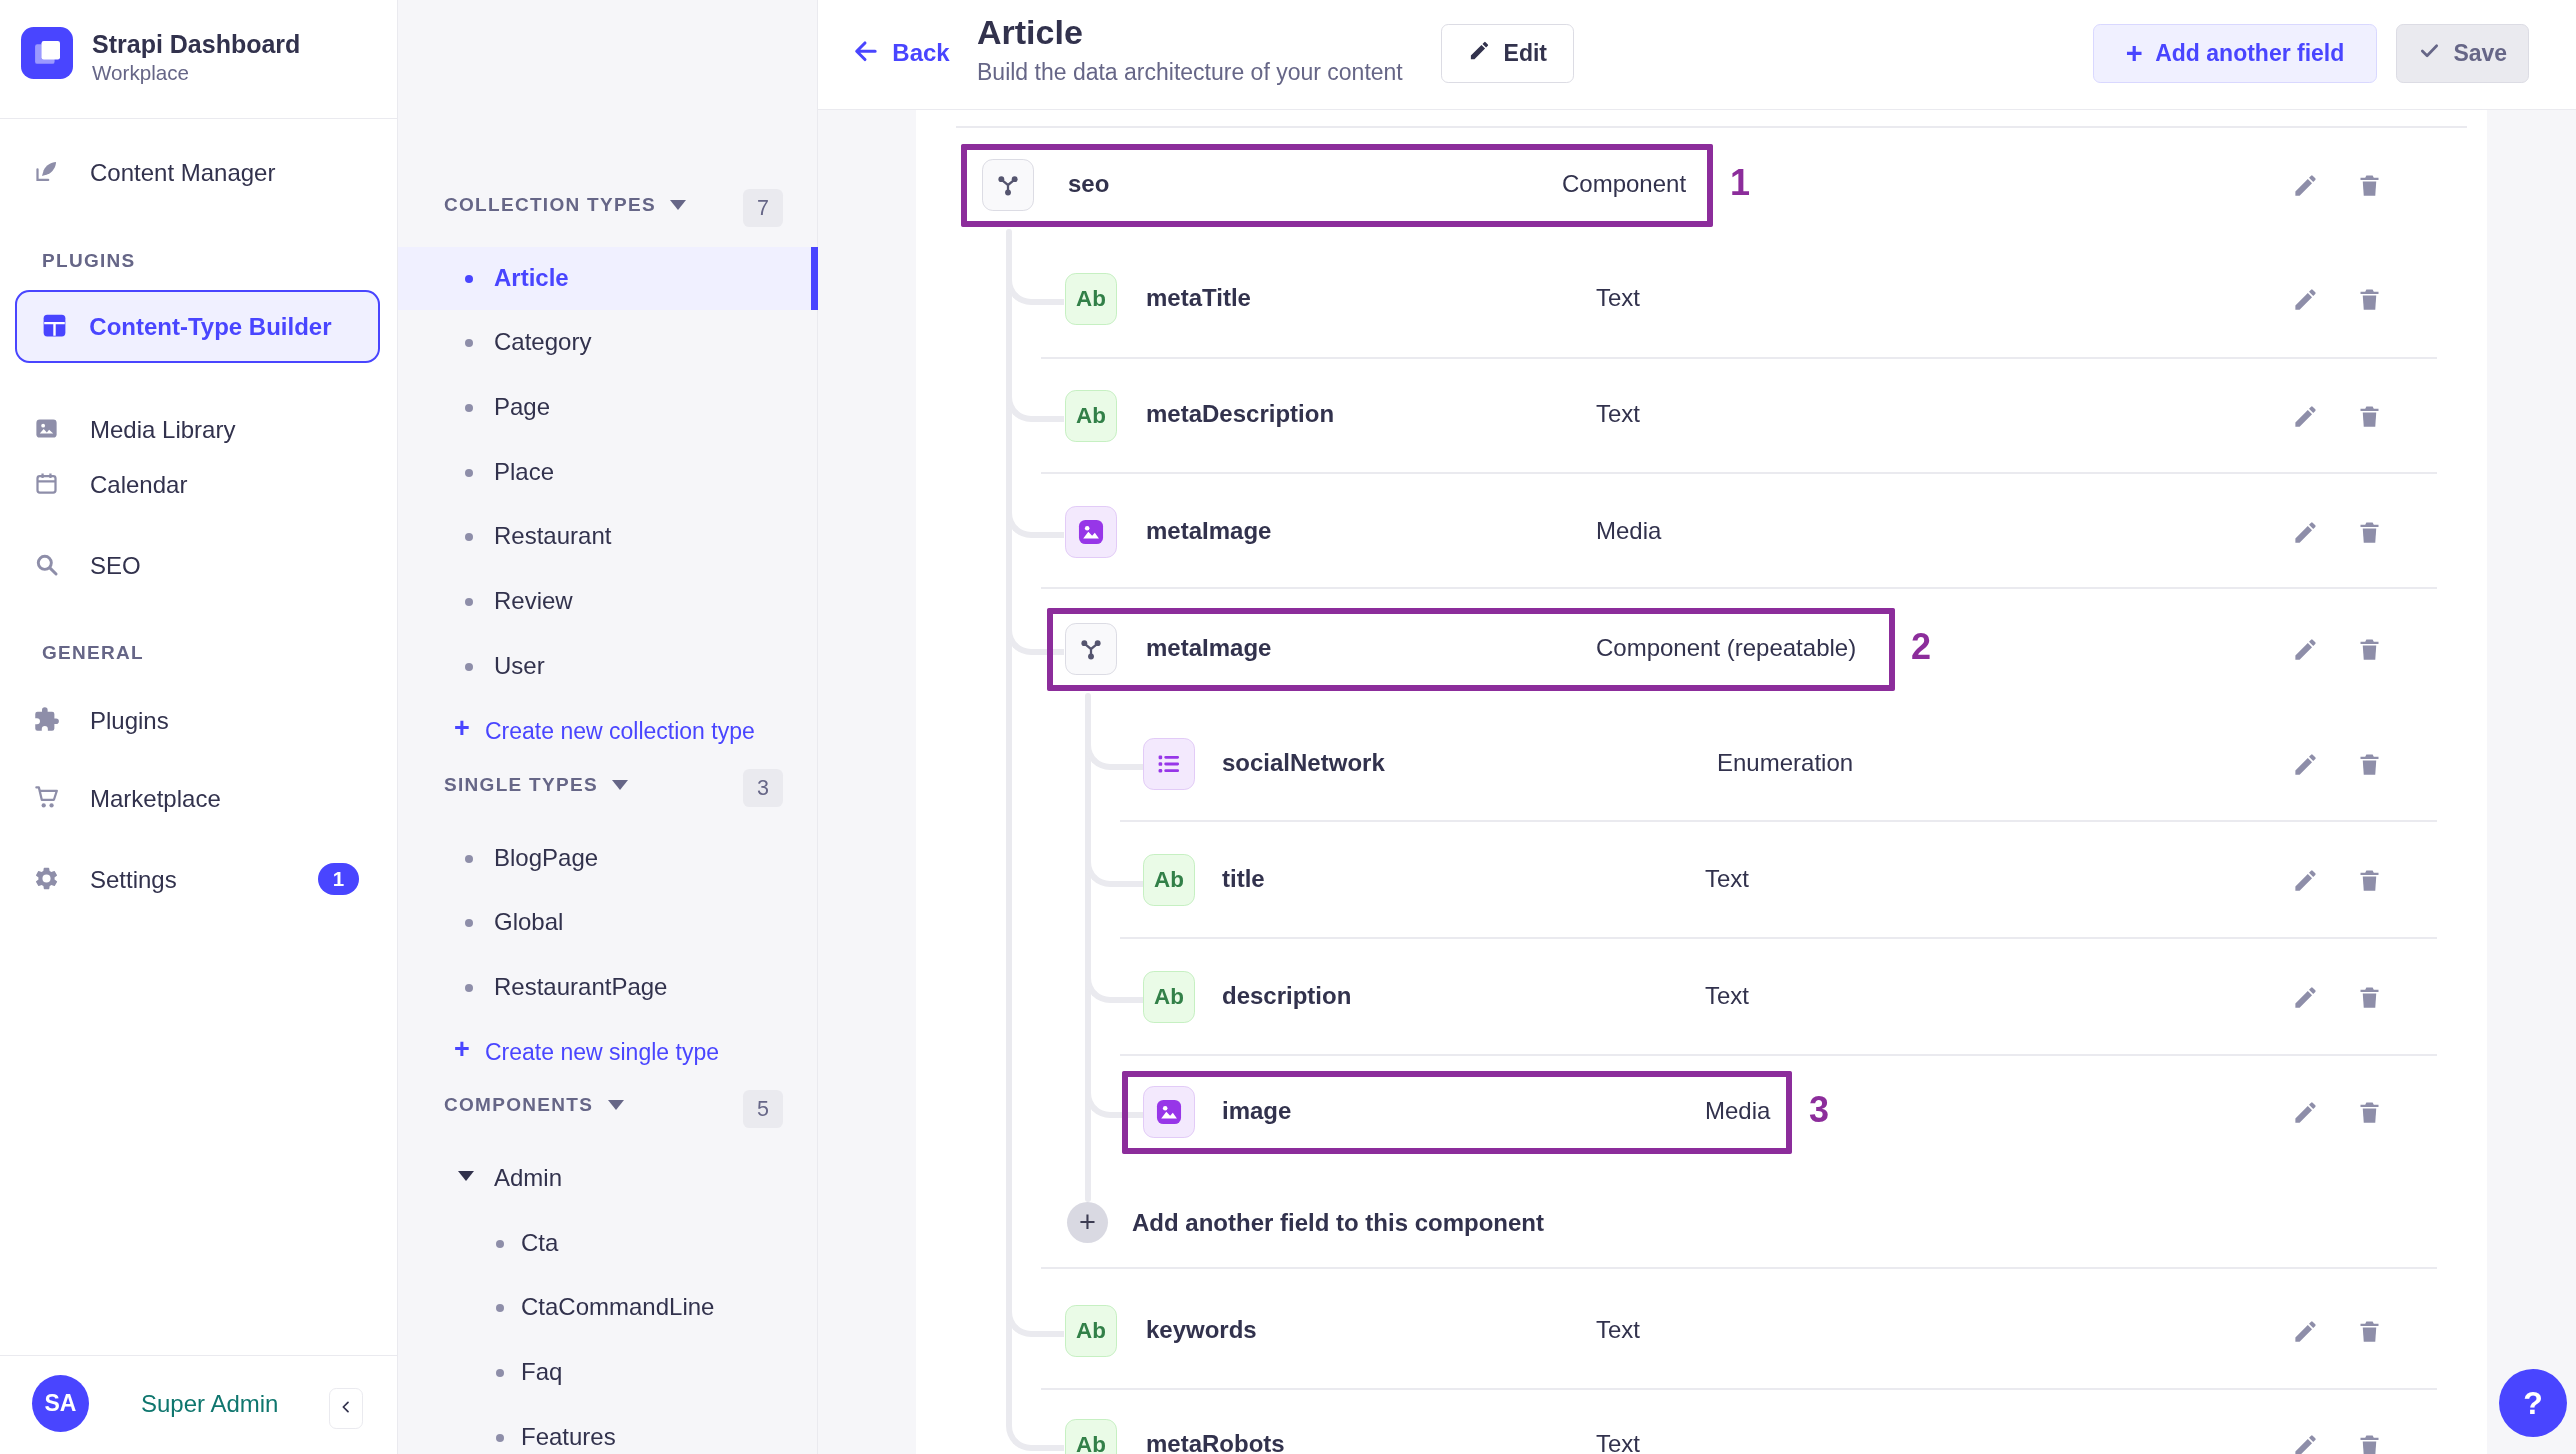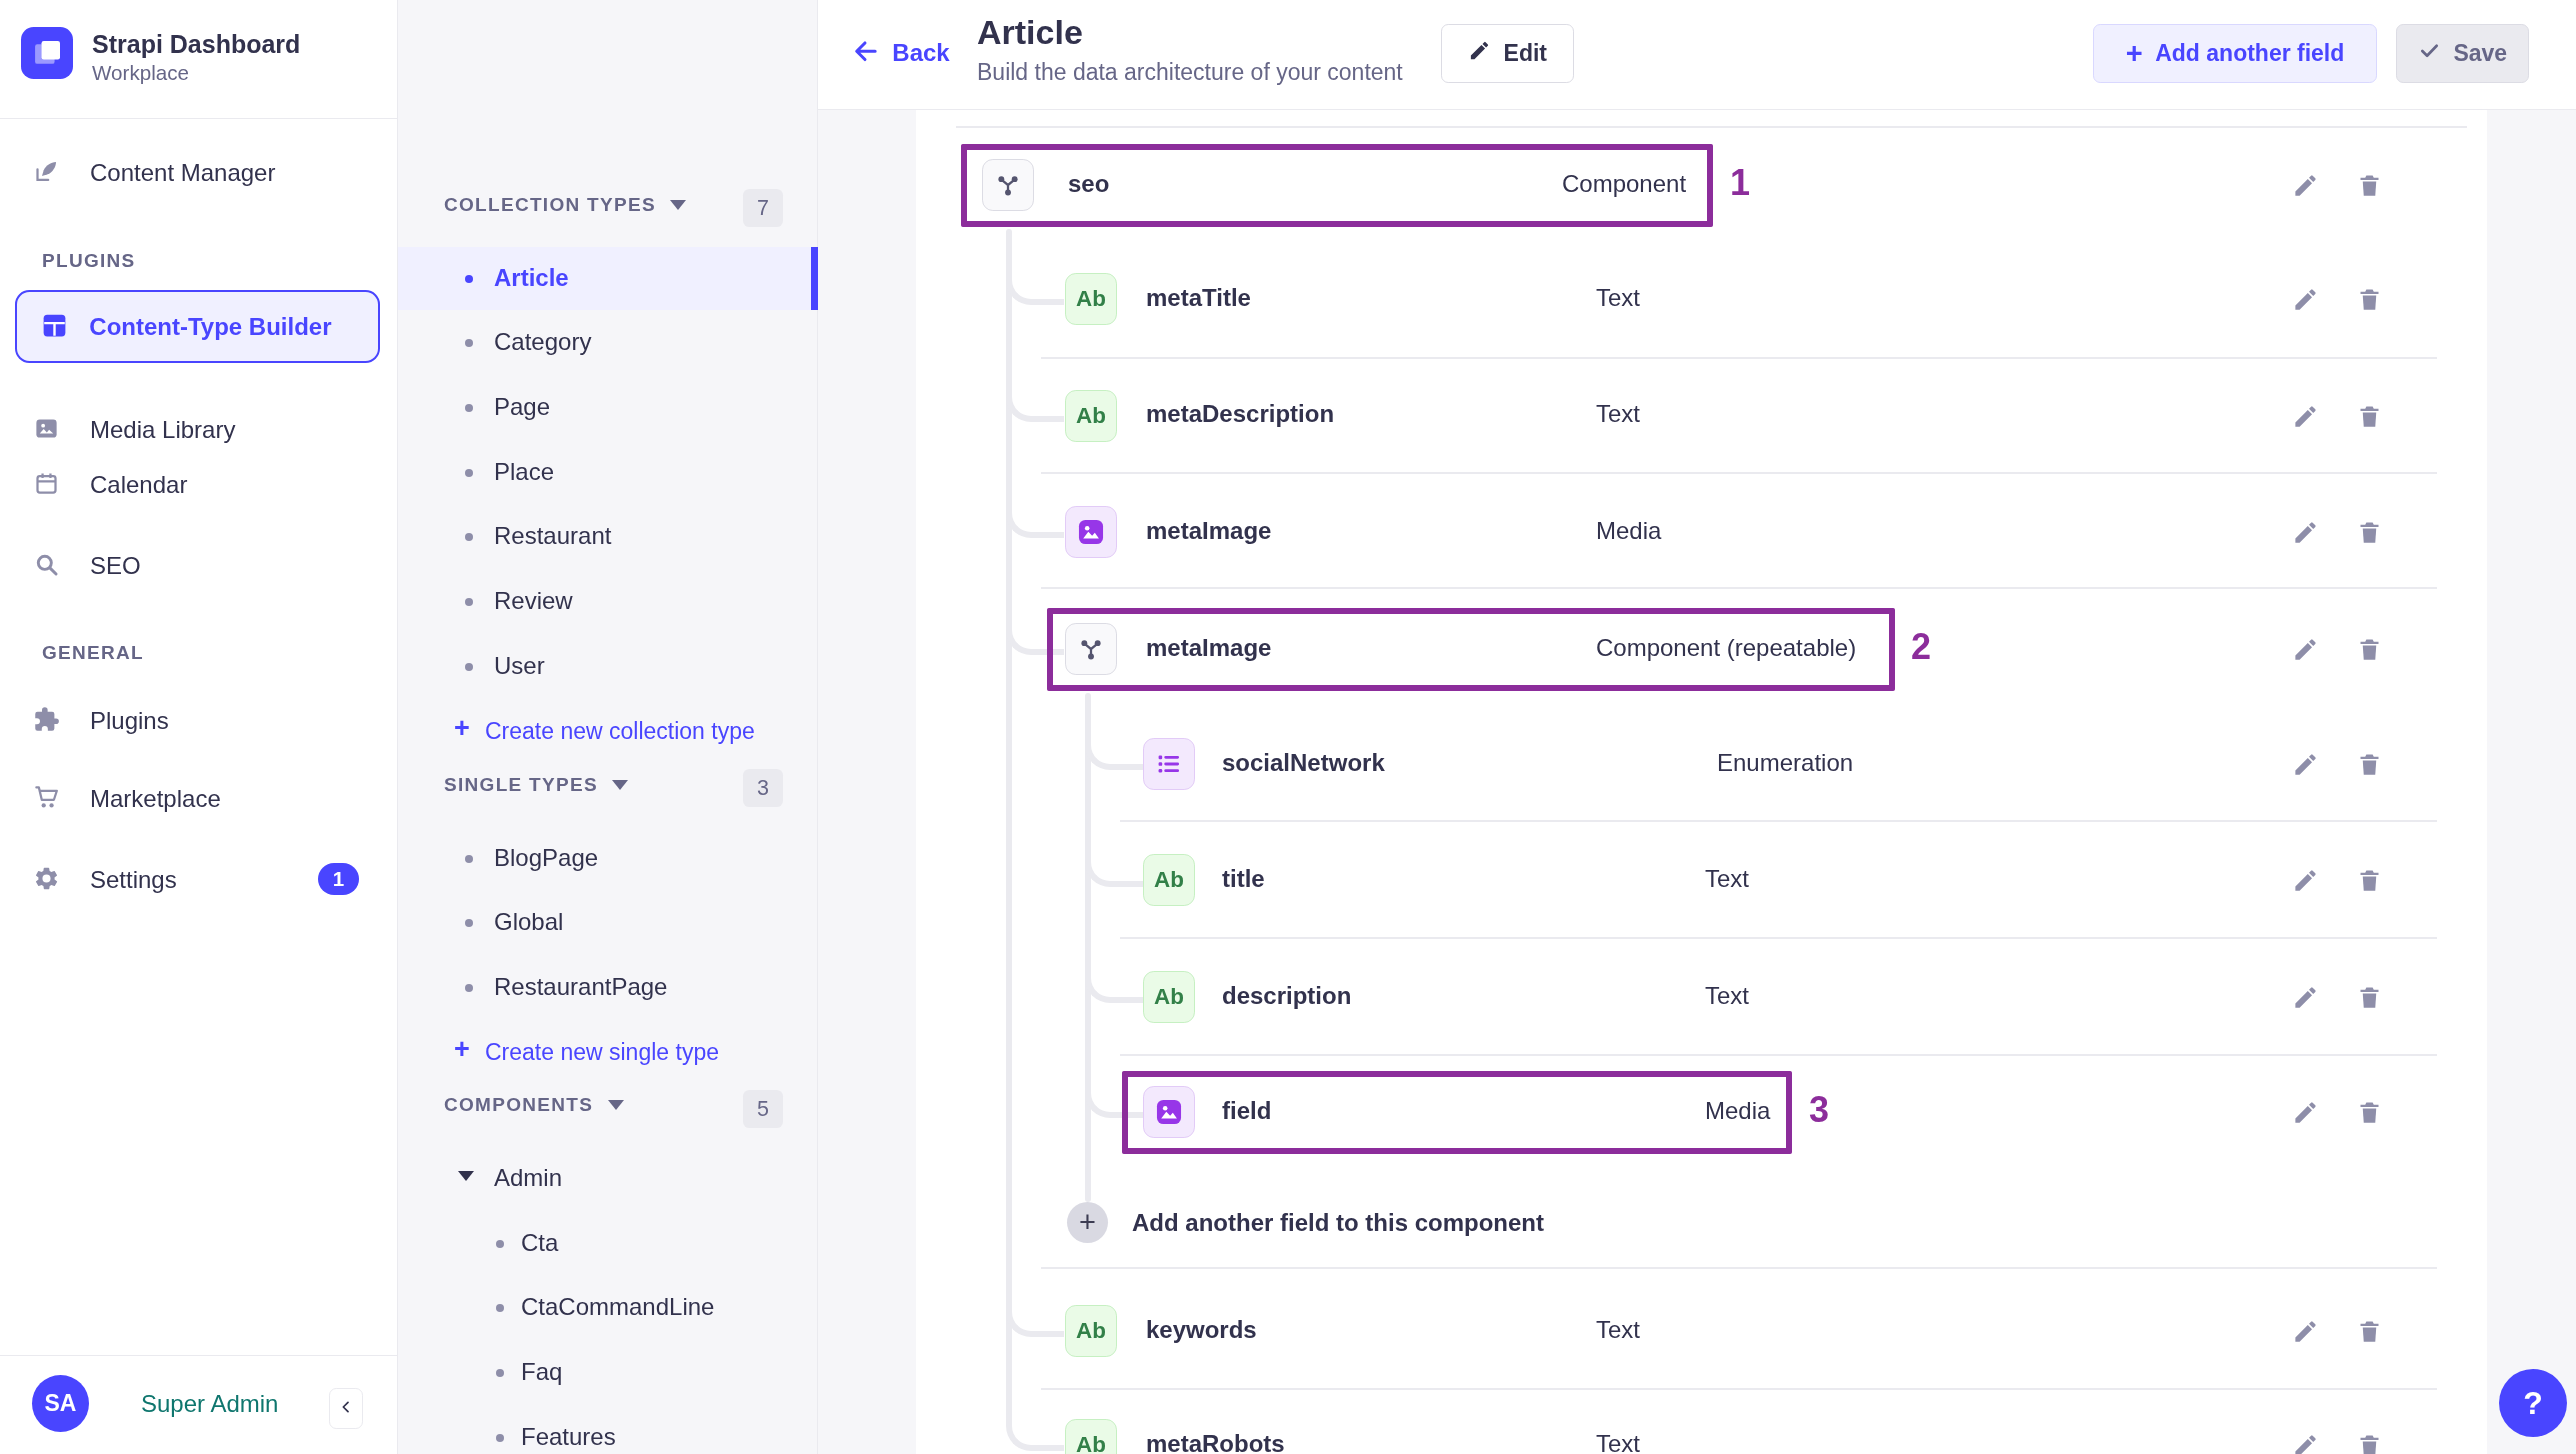--- a/index.html
+++ b/index.html
@@ -259,21 +259,21 @@
       </div>
       <div class="anno-box" style="left:1122px;top:1071px;width:670px;height:83px;"></div>
       <div class="anno-num" style="left:1809px;top:1089px;">3</div>
       <div class="icon-box ib-media" style="left:1143px;top:1086px;">
         <svg width="34" height="34" viewBox="0 0 24 24">
           <rect x="3.5" y="3.5" width="17" height="17" rx="4.5" fill="#9736e8"></rect>
           <circle cx="9.3" cy="9.3" r="1.6" fill="#fff"></circle>
           <path d="M6.5 16.5l3.6-4.6 2.7 2.8 1.9-2.1 2.9 3.9z" fill="#fff"></path>
         </svg>
       </div>
-      <div class="f-name" style="left:1222px;top:1097px;">field</div>
+      <div class="f-name" style="left:1222px;top:1097px;">image</div>
       <div class="f-type" style="left:1705px;top:1097px;">Media</div>
       <div class="row-action" style="left:2288px;top:1095px;">
         <svg width="27" height="27" viewBox="0 0 24 24" fill="#8e8ea9">
           <path d="M3 17.25V21h3.75L17.8 9.94l-3.75-3.75L3 17.25zM20.7 7.04a1 1 0 0 0 0-1.41l-2.34-2.34a1 1 0 0 0-1.41 0l-1.83 1.83 3.75 3.75 1.83-1.83z"></path>
         </svg>
       </div>
       <div class="row-action" style="left:2352px;top:1095px;">
         <svg width="27" height="27" viewBox="0 0 24 24" fill="#8e8ea9">
           <path d="M9.2 3h5.6l1 2H20v2H4V5h4.2l1-2z"></path>
           <path d="M6 8.5h12l-.9 12.5H6.9L6 8.5z"></path>

